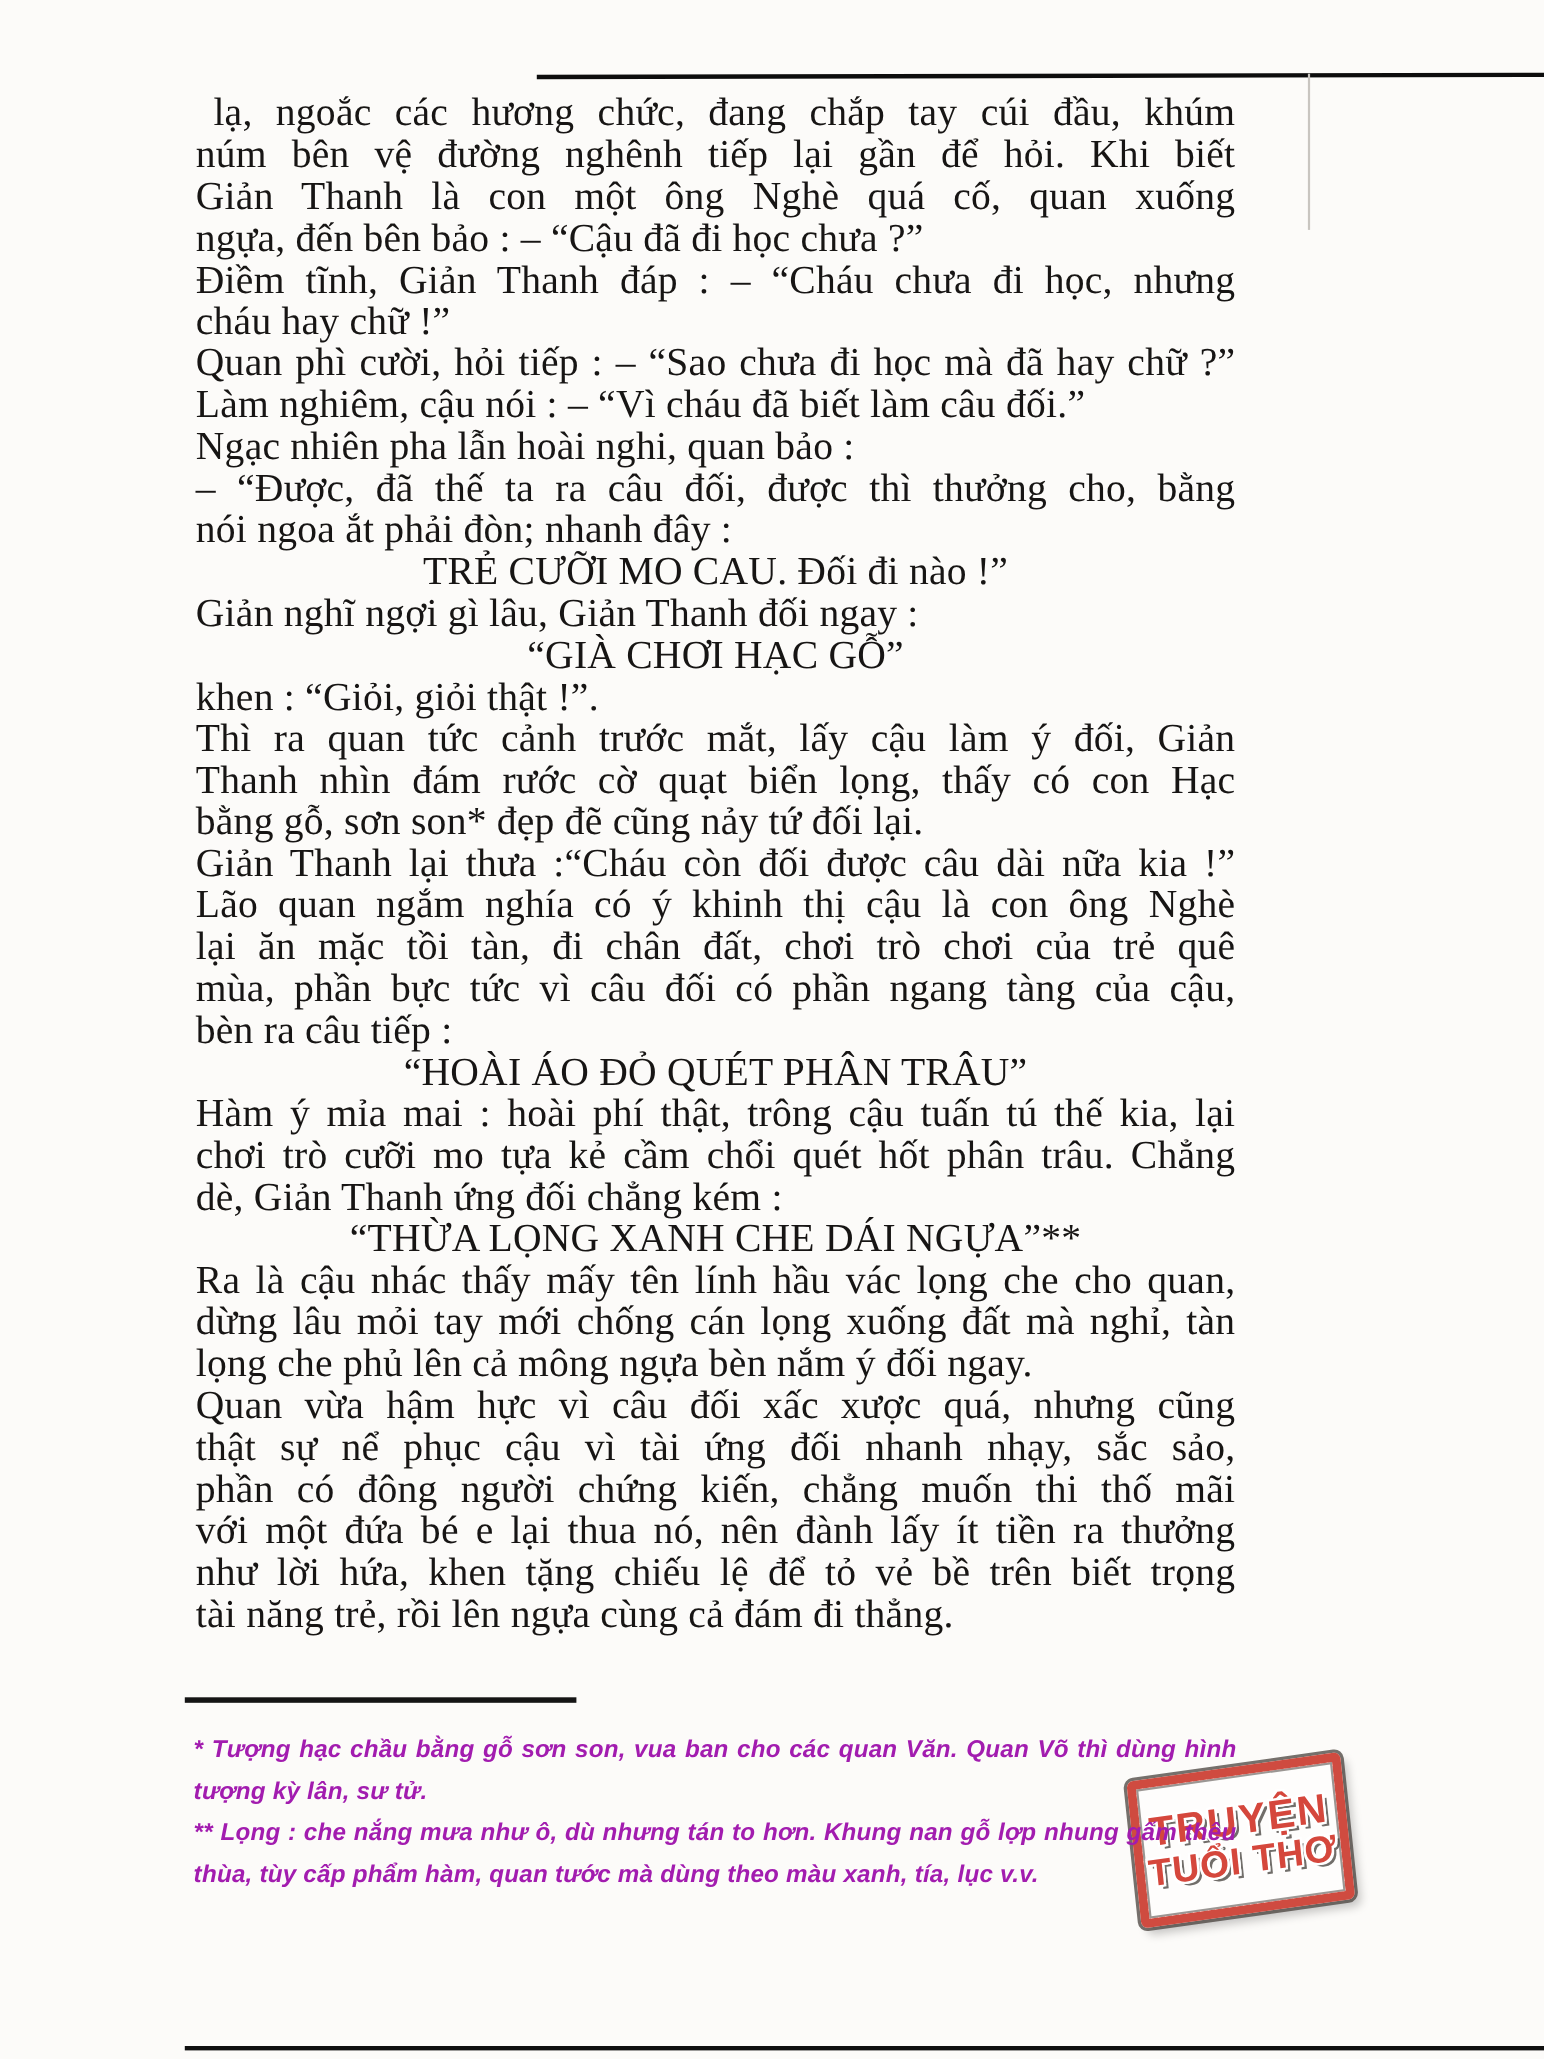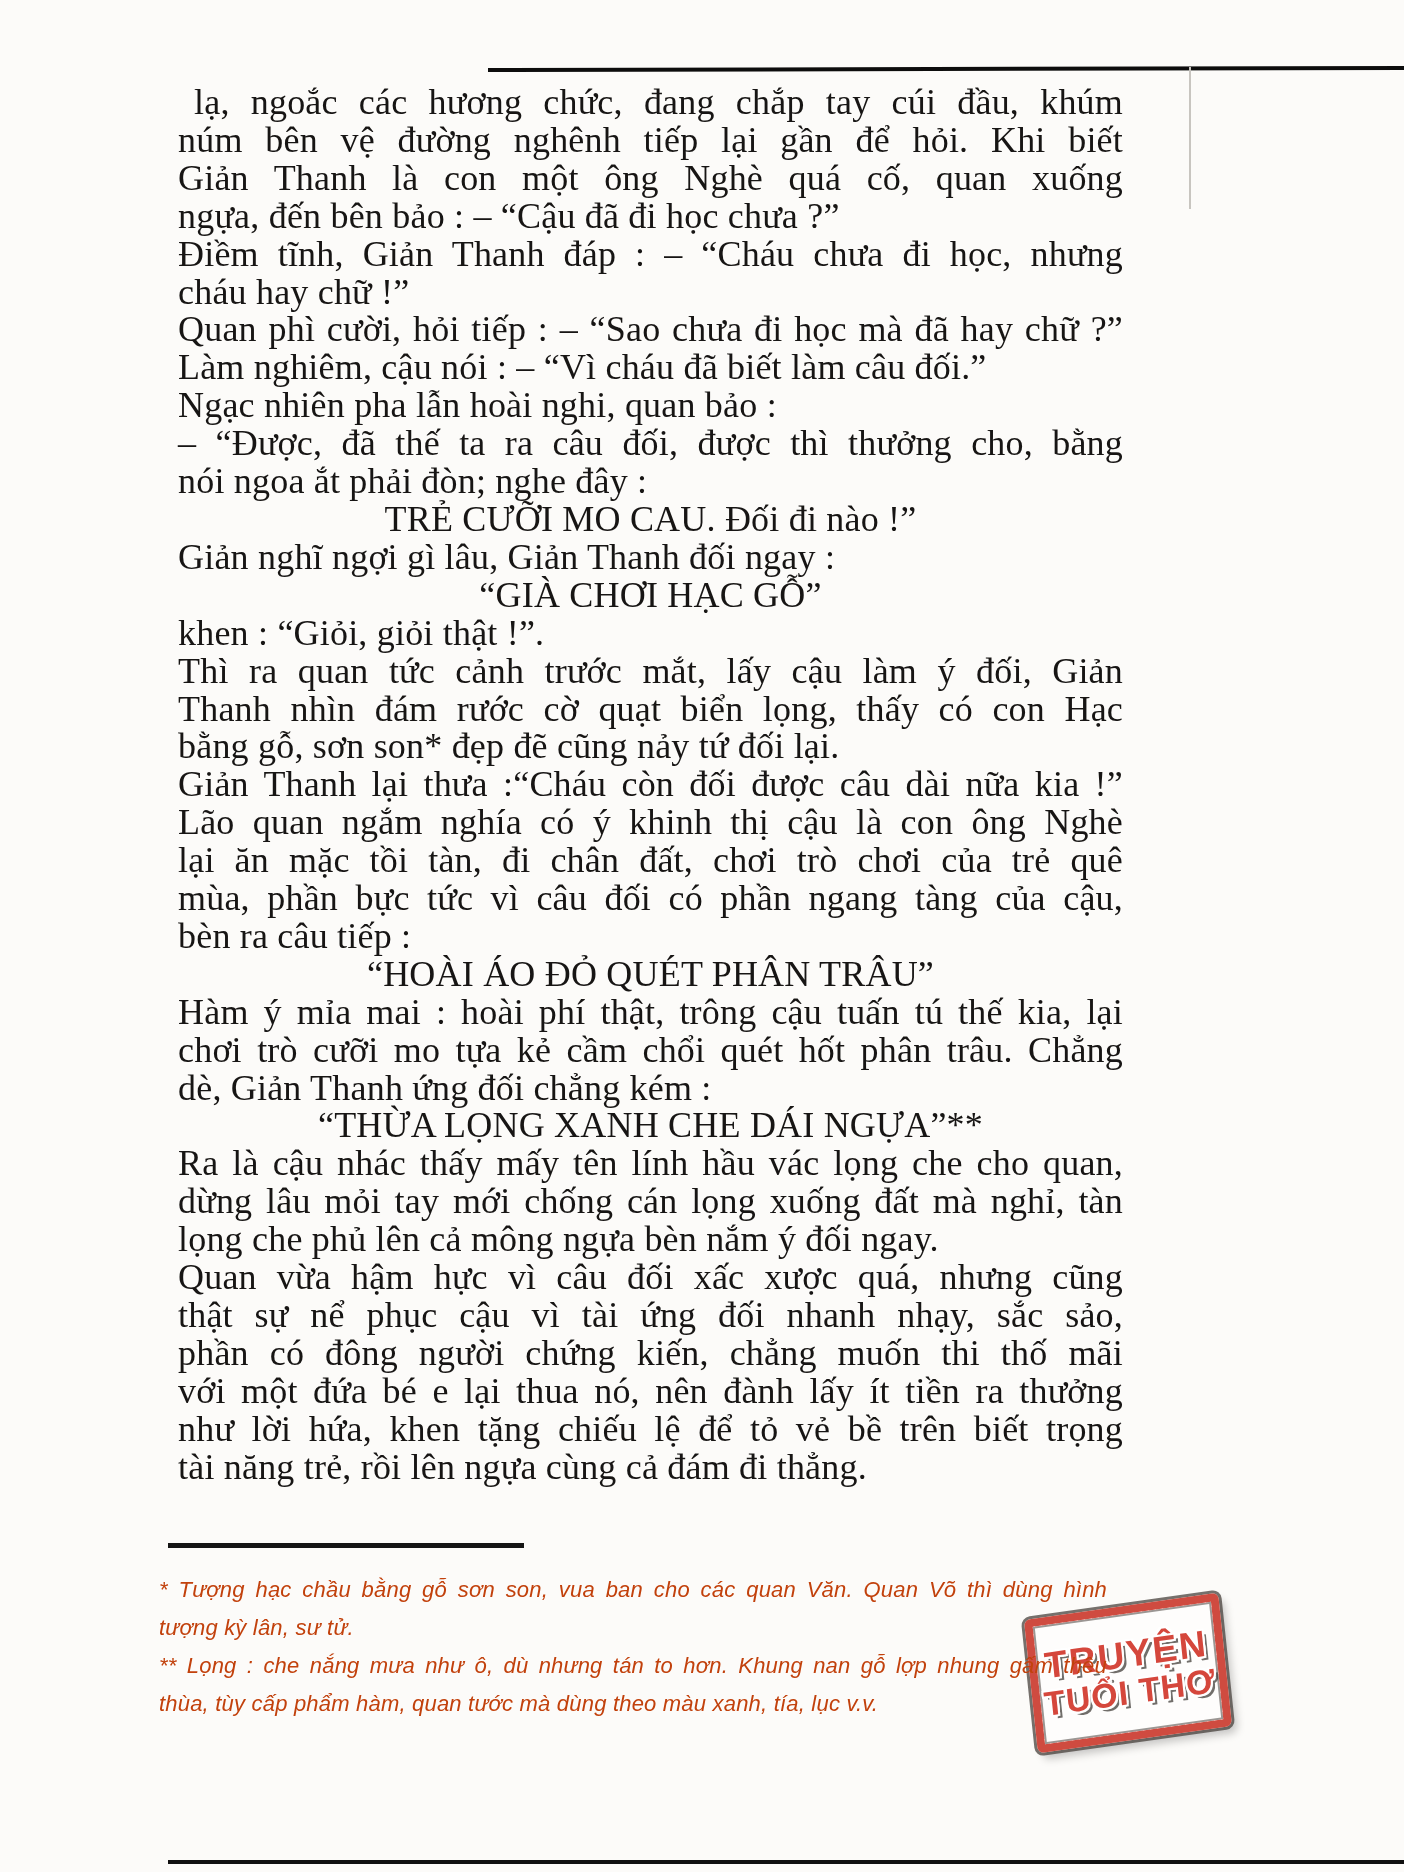--- a/index.html
+++ b/index.html
@@ -19,23 +19,23 @@
   }
   .bline{min-height:37.9px;}
   .fill{text-align:justify;text-align-last:justify;}
   .end{text-align:right;text-align-last:left;}
   .center{text-align:center;text-align-last:center;}
   .ind{text-indent:16px;}
   
   .divider{position:absolute;left:168px;top:1543px;width:356px;height:5px;background:#151515;}
   
   .footnotes{
-    position:absolute;left:159px;top:1574px;width:948px;z-index:2;
-    font-family:"Liberation Sans",sans-serif;font-style:italic;font-weight:400;
-    font-size:22px;line-height:32px;color:#c2410c;letter-spacing:.2px;
+    position:absolute;left:176px;top:1574px;width:948px;z-index:2;
+    font-family:"Liberation Sans",sans-serif;font-style:italic;font-weight:700;
+    font-size:22px;line-height:32px;color:#a21caf;letter-spacing:.2px;
   }
   .gap{}
   
   .stamp{position:absolute;left:1030px;top:1606px;width:196px;height:134px;
     transform:rotate(-8deg) skewX(-2deg);z-index:1;}
   .stamp-frame{position:absolute;inset:0;border:8px solid #cf4b40;border-radius:6px;
     background:rgba(255,255,255,.55);
     box-shadow:0 0 0 3px rgba(72,66,60,.75), inset 0 0 0 2px rgba(72,66,60,.55), 5px 7px 9px rgba(0,0,0,.22);}
   .stamp-text{position:absolute;inset:0;display:flex;flex-direction:column;align-items:center;justify-content:center;
     font-family:"Liberation Sans",sans-serif;font-weight:700;color:#d5473c;line-height:1.05;}
@@ -60,21 +60,21 @@
   <div class="bline fill ind">lạ, ngoắc các hương chức, đang chắp tay cúi đầu, khúm</div>
       <div class="bline fill">núm bên vệ đường nghênh tiếp lại gần để hỏi. Khi biết</div>
       <div class="bline fill">Giản Thanh là con một ông Nghè quá cố, quan xuống</div>
       <div class="bline end">ngựa, đến bên bảo : – “Cậu đã đi học chưa ?”</div>
       <div class="bline fill">Điềm tĩnh, Giản Thanh đáp : – “Cháu chưa đi học, nhưng</div>
       <div class="bline end">cháu hay chữ !”</div>
       <div class="bline fill">Quan phì cười, hỏi tiếp : – “Sao chưa đi học mà đã hay chữ ?”</div>
       <div class="bline end">Làm nghiêm, cậu nói : – “Vì cháu đã biết làm câu đối.”</div>
       <div class="bline end">Ngạc nhiên pha lẫn hoài nghi, quan bảo :</div>
       <div class="bline fill">– “Được, đã thế ta ra câu đối, được thì thưởng cho, bằng</div>
-      <div class="bline end">nói ngoa ắt phải đòn; nghe đây :</div>
+      <div class="bline end">nói ngoa ắt phải đòn; nhanh đây :</div>
       <div class="bline center">TRẺ CƯỠI MO CAU. Đối đi nào !”</div>
       <div class="bline end">Giản nghĩ ngợi gì lâu, Giản Thanh đối ngay :</div>
       <div class="bline center">“GIÀ CHƠI HẠC GỖ”</div>
       <div class="bline end">khen : “Giỏi, giỏi thật !”.</div>
       <div class="bline fill">Thì ra quan tức cảnh trước mắt, lấy cậu làm ý đối, Giản</div>
       <div class="bline fill">Thanh nhìn đám rước cờ quạt biển lọng, thấy có con Hạc</div>
       <div class="bline end">bằng gỗ, sơn son* đẹp đẽ cũng nảy tứ đối lại.</div>
       <div class="bline fill">Giản Thanh lại thưa :“Cháu còn đối được câu dài nữa kia !”</div>
       <div class="bline fill">Lão quan ngắm nghía có ý khinh thị cậu là con ông Nghè</div>
       <div class="bline fill">lại ăn mặc tồi tàn, đi chân đất, chơi trò chơi của trẻ quê</div>

